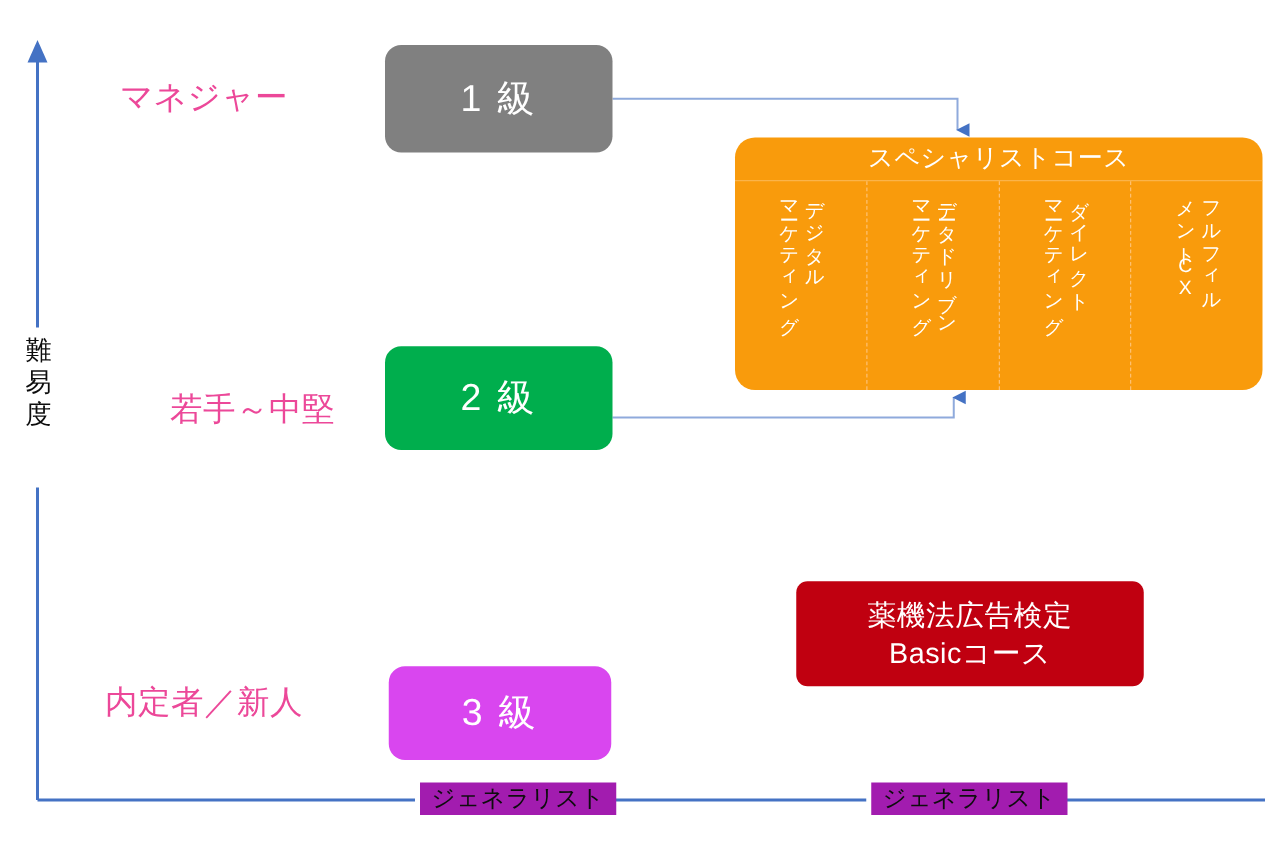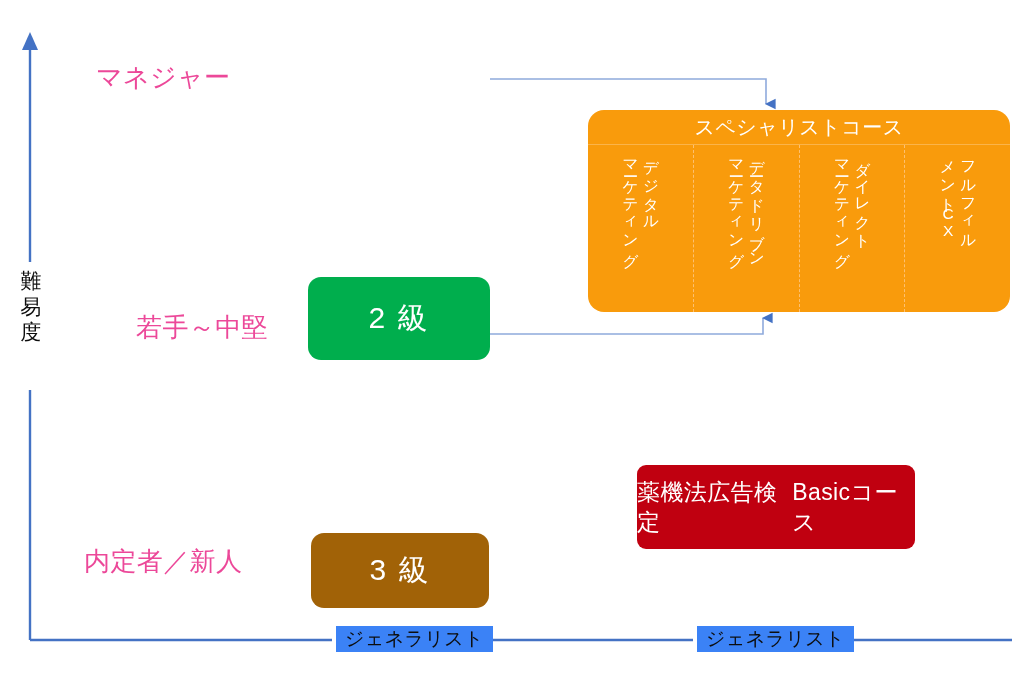--- a/index.html
+++ b/index.html
@@ -73,21 +73,21 @@
   .grade-box.grade1 {
     left: 308px; top: 36px; width: 182px; height: 86px;
     background: #808080;
   }
   .grade-box.grade2 {
     left: 308px; top: 277px; width: 182px; height: 83px;
     background: #00ae4d;
   }
   .grade-box.grade3 {
     left: 311px; top: 533px; width: 178px; height: 75px;
-    background: #a16207;
+    background: #d946ef;
   }
 
   
   #specialist-panel {
     position: absolute;
     left: 588px;
     top: 110px;
     width: 422px;
     height: 202px;
     background: #f99b0c;
@@ -139,38 +139,38 @@
   
   #pharma-box {
     position: absolute;
     left: 637px;
     top: 465px;
     width: 278px;
     height: 84px;
     background: #c00010;
     border-radius: 9px;
     display: flex;
-    flex-direction: row;
+    flex-direction: column;
     align-items: center;
     justify-content: center;
     color: #ffffff;
     font-size: 23px;
     line-height: 1.32;
     letter-spacing: 0.4px;
     box-sizing: border-box;
   }
   #pharma-box span { display: block; }
 
   
   .axis-cat-label {
     position: absolute;
     top: 626px;
     font-size: 19px;
     color: #0d0d0d;
-    background: #3b82f6;
+    background: #a21caf;
     padding: 0 9px;
     letter-spacing: 0.4px;
     white-space: nowrap;
   }
   .axis-cat-label.generalist { left: 336px; }
   .axis-cat-label.specialist { left: 697px; }
 </style>
 </head>
 <body>
 
@@ -210,20 +210,21 @@
   <div class="y-axis-label">
     <span>難</span>
     <span>易</span>
     <span>度</span>
   </div>
 
   <div class="tier-label manager">マネジャー</div>
   <div class="tier-label midlevel">若手～中堅</div>
   <div class="tier-label newcomer">内定者／新人</div>
 
+  <div class="grade-box grade1">1 級</div>
   <div class="grade-box grade2">2 級</div>
   <div class="grade-box grade3">3 級</div>
 
   <div id="specialist-panel">
     <div id="specialist-title">スペシャリストコース</div>
     <div id="specialist-columns">
       <div class="spec-col">
         <div class="spec-col-text">デジタル
 マーケティング</div>
       </div>

